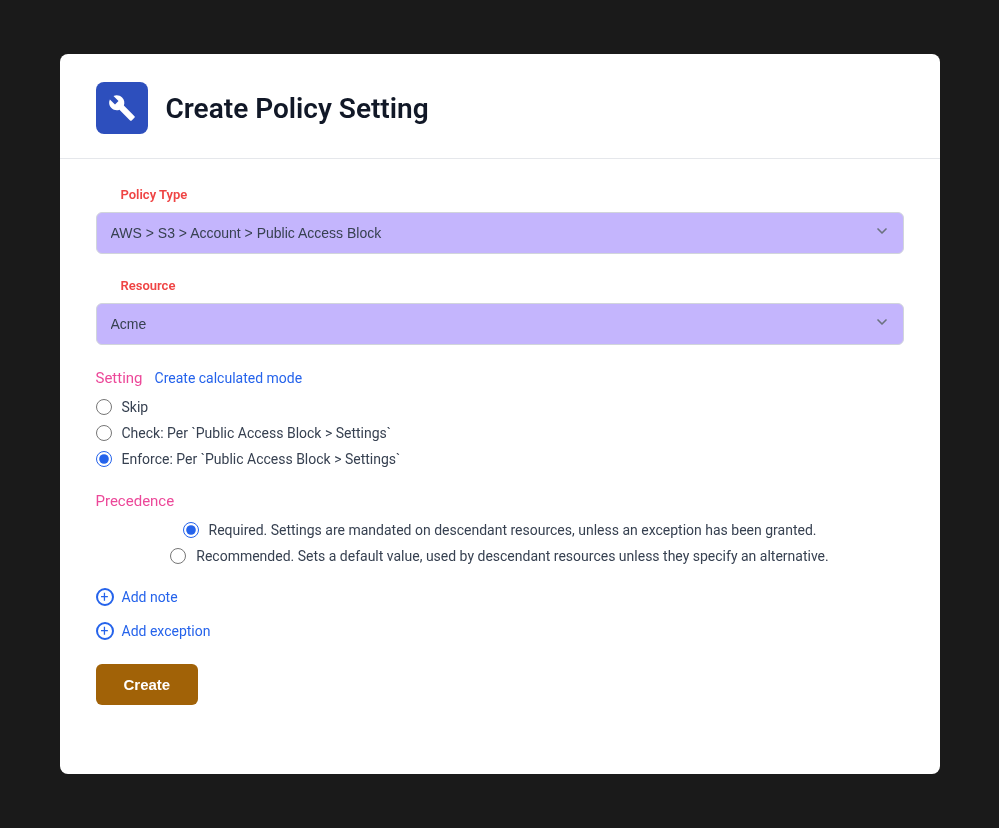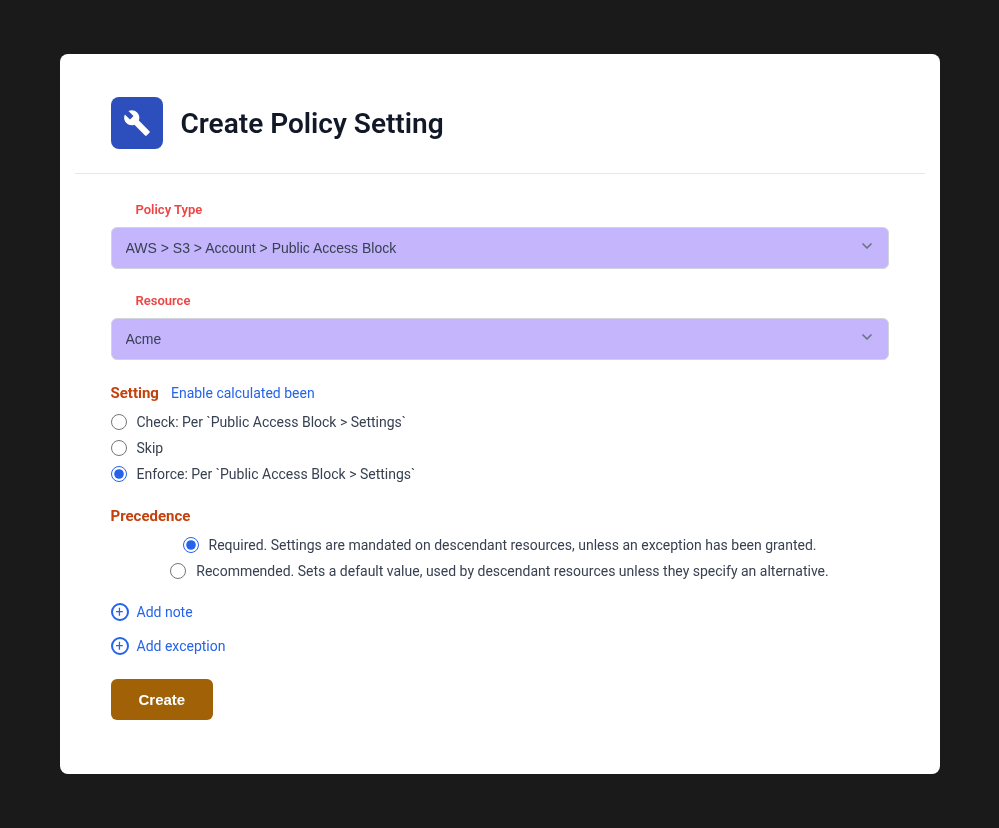--- a/index.html
+++ b/index.html
@@ -16,21 +16,21 @@
       align-items: center;
       justify-content: center;
       font-family: -apple-system, BlinkMacSystemFont, "Segoe UI", Roboto, sans-serif;
     }
 
     .modal-container {
       background: #ffffff;
       border-radius: 8px;
       width: 880px;
       min-height: 720px;
-      padding: 15px;
+      padding: 0;
       overflow: hidden;
     }
 
     .modal-header {
       display: flex;
       align-items: center;
       padding: 28px 36px 24px 36px;
       border-bottom: 1px solid #e5e7eb;
       gap: 18px;
     }
@@ -174,22 +174,22 @@
       border-radius: 6px;
       padding: 12px 28px;
       font-size: 15px;
       font-weight: 600;
       cursor: pointer;
       margin-top: 8px;
     }
 
     .section-label {
       font-size: 15px;
-      font-weight: 700;
-      color: #c2410c;
+      font-weight: 400;
+      color: #ec4899;
     }
   </style>
 </head>
 <body>
 
 <div class="modal-container">
 
   <div class="modal-header">
     <div class="header-icon">
       <svg viewBox="0 0 24 24" xmlns="http://www.w3.org/2000/svg">
@@ -228,30 +228,30 @@
             <polyline points="6 9 12 15 18 9"></polyline>
           </svg>
         </span>
       </div>
     </div>
 
     
     <div class="form-group">
       <div class="form-label-inline">
         <span class="section-label">Setting</span>
-        <a class="enable-calculated-link">Enable calculated been</a>
+        <a class="enable-calculated-link">Create calculated mode</a>
       </div>
       <div class="radio-group">
+        <div class="radio-item">
+          <input type="radio" id="skip" name="setting" style="">
+          <label for="skip">Skip</label>
+        </div>
         <div class="radio-item">
           <input type="radio" id="check" name="setting" style="">
           <label for="check">Check: Per `Public Access Block &gt; Settings`</label>
-        </div>
-        <div class="radio-item">
-          <input type="radio" id="skip" name="setting" style="">
-          <label for="skip">Skip</label>
         </div>
         <div class="radio-item">
           <input type="radio" id="enforce" name="setting" checked="" style="">
           <label for="enforce">Enforce: Per `Public Access Block &gt; Settings`</label>
         </div>
       </div>
     </div>
 
     
     <div class="form-group">

